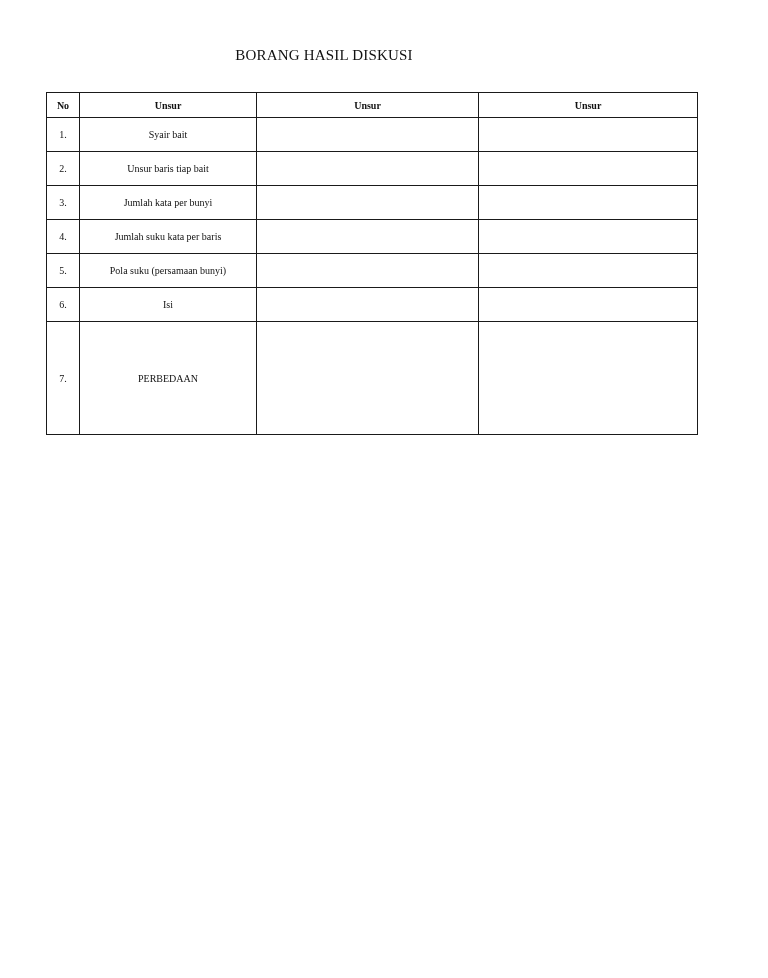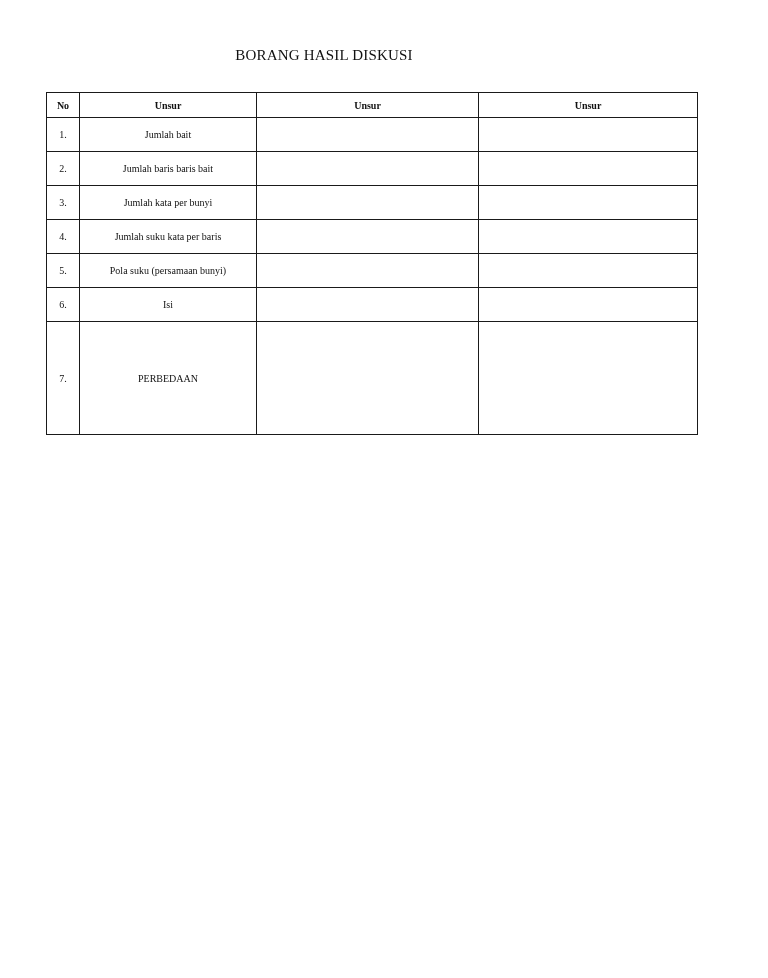--- a/index.html
+++ b/index.html
@@ -79,27 +79,27 @@
     <tr>
       <th>No</th>
       <th>Unsur</th>
       <th>Unsur</th>
       <th>Unsur</th>
     </tr>
   </thead>
   <tbody>
     <tr>
       <td class="no-cell">1.</td>
-      <td>Jumlah bait</td>
+      <td>Syair bait</td>
       <td class="blank-cell"></td>
       <td class="blank-cell"></td>
     </tr>
     <tr>
       <td class="no-cell">2.</td>
-      <td>Jumlah baris baris bait</td>
+      <td>Unsur baris tiap bait</td>
       <td class="blank-cell"></td>
       <td class="blank-cell"></td>
     </tr>
     <tr>
       <td class="no-cell">3.</td>
       <td>Jumlah kata per bunyi</td>
       <td class="blank-cell"></td>
       <td class="blank-cell"></td>
     </tr>
     <tr>

